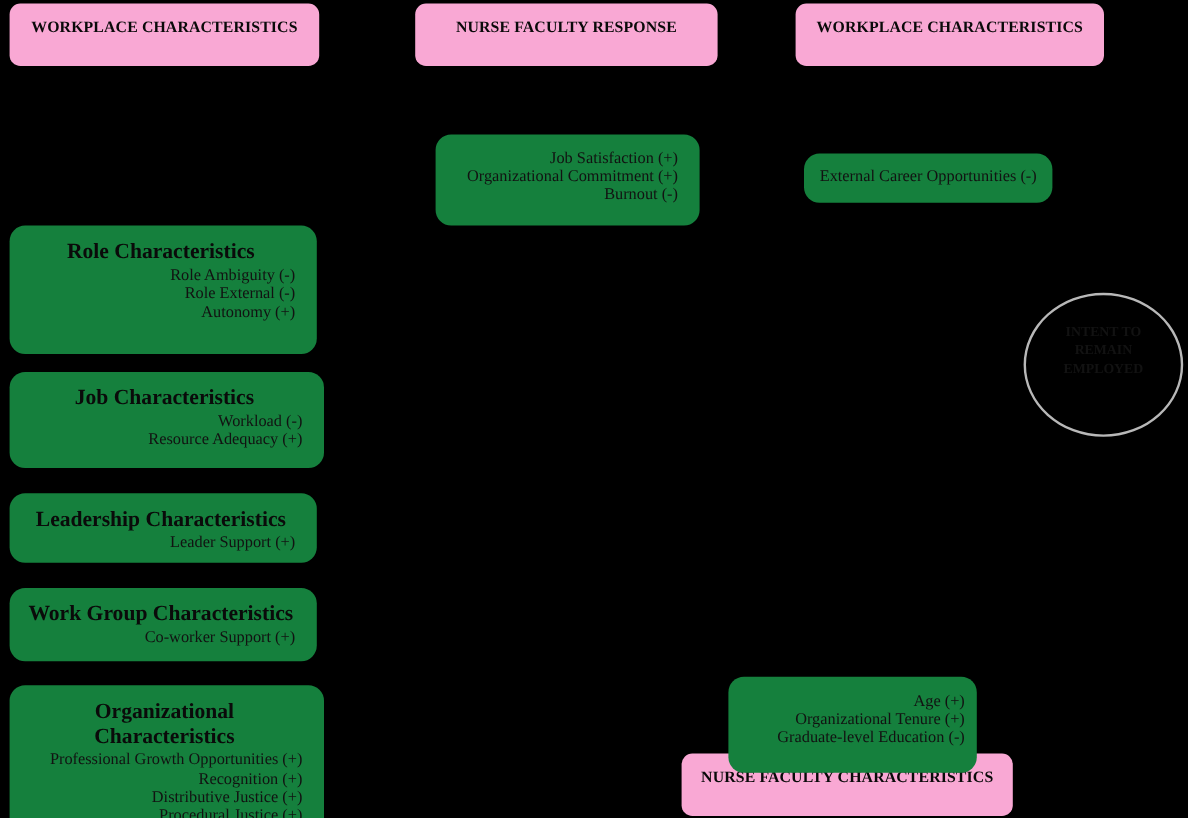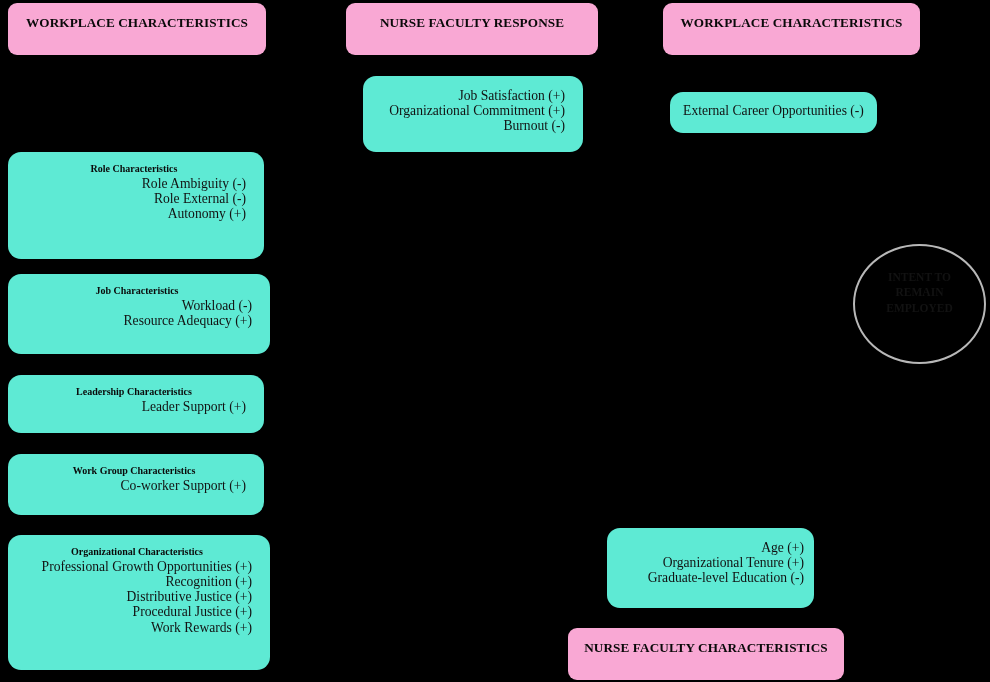--- a/index.html
+++ b/index.html
@@ -34,33 +34,34 @@
     font-size: 13.2px;
     letter-spacing: 0.1px;
     line-height: 1.1;
     color: #0a0a0a;
     padding-top: 13px;
   }
 
   
   .box {
     position: absolute;
-    background: #5eead4;
+    background: #15803d;
     border-radius: 13px;
     box-sizing: border-box;
     color: #101010;
+    margin-top: 36px;
   }
   .box-inner {
     padding: 11px 18px 0 14px;
   }
   .box-title {
     display: block;
     text-align: center;
     font-weight: bold;
-    font-size: 10px;
+    font-size: 18px;
     line-height: 1.18;
     margin-bottom: 1px;
     color: #0a0a0a;
   }
   .item-list {
     list-style: none;
     margin: 0;
     padding: 0;
   }
   .item-list li {

